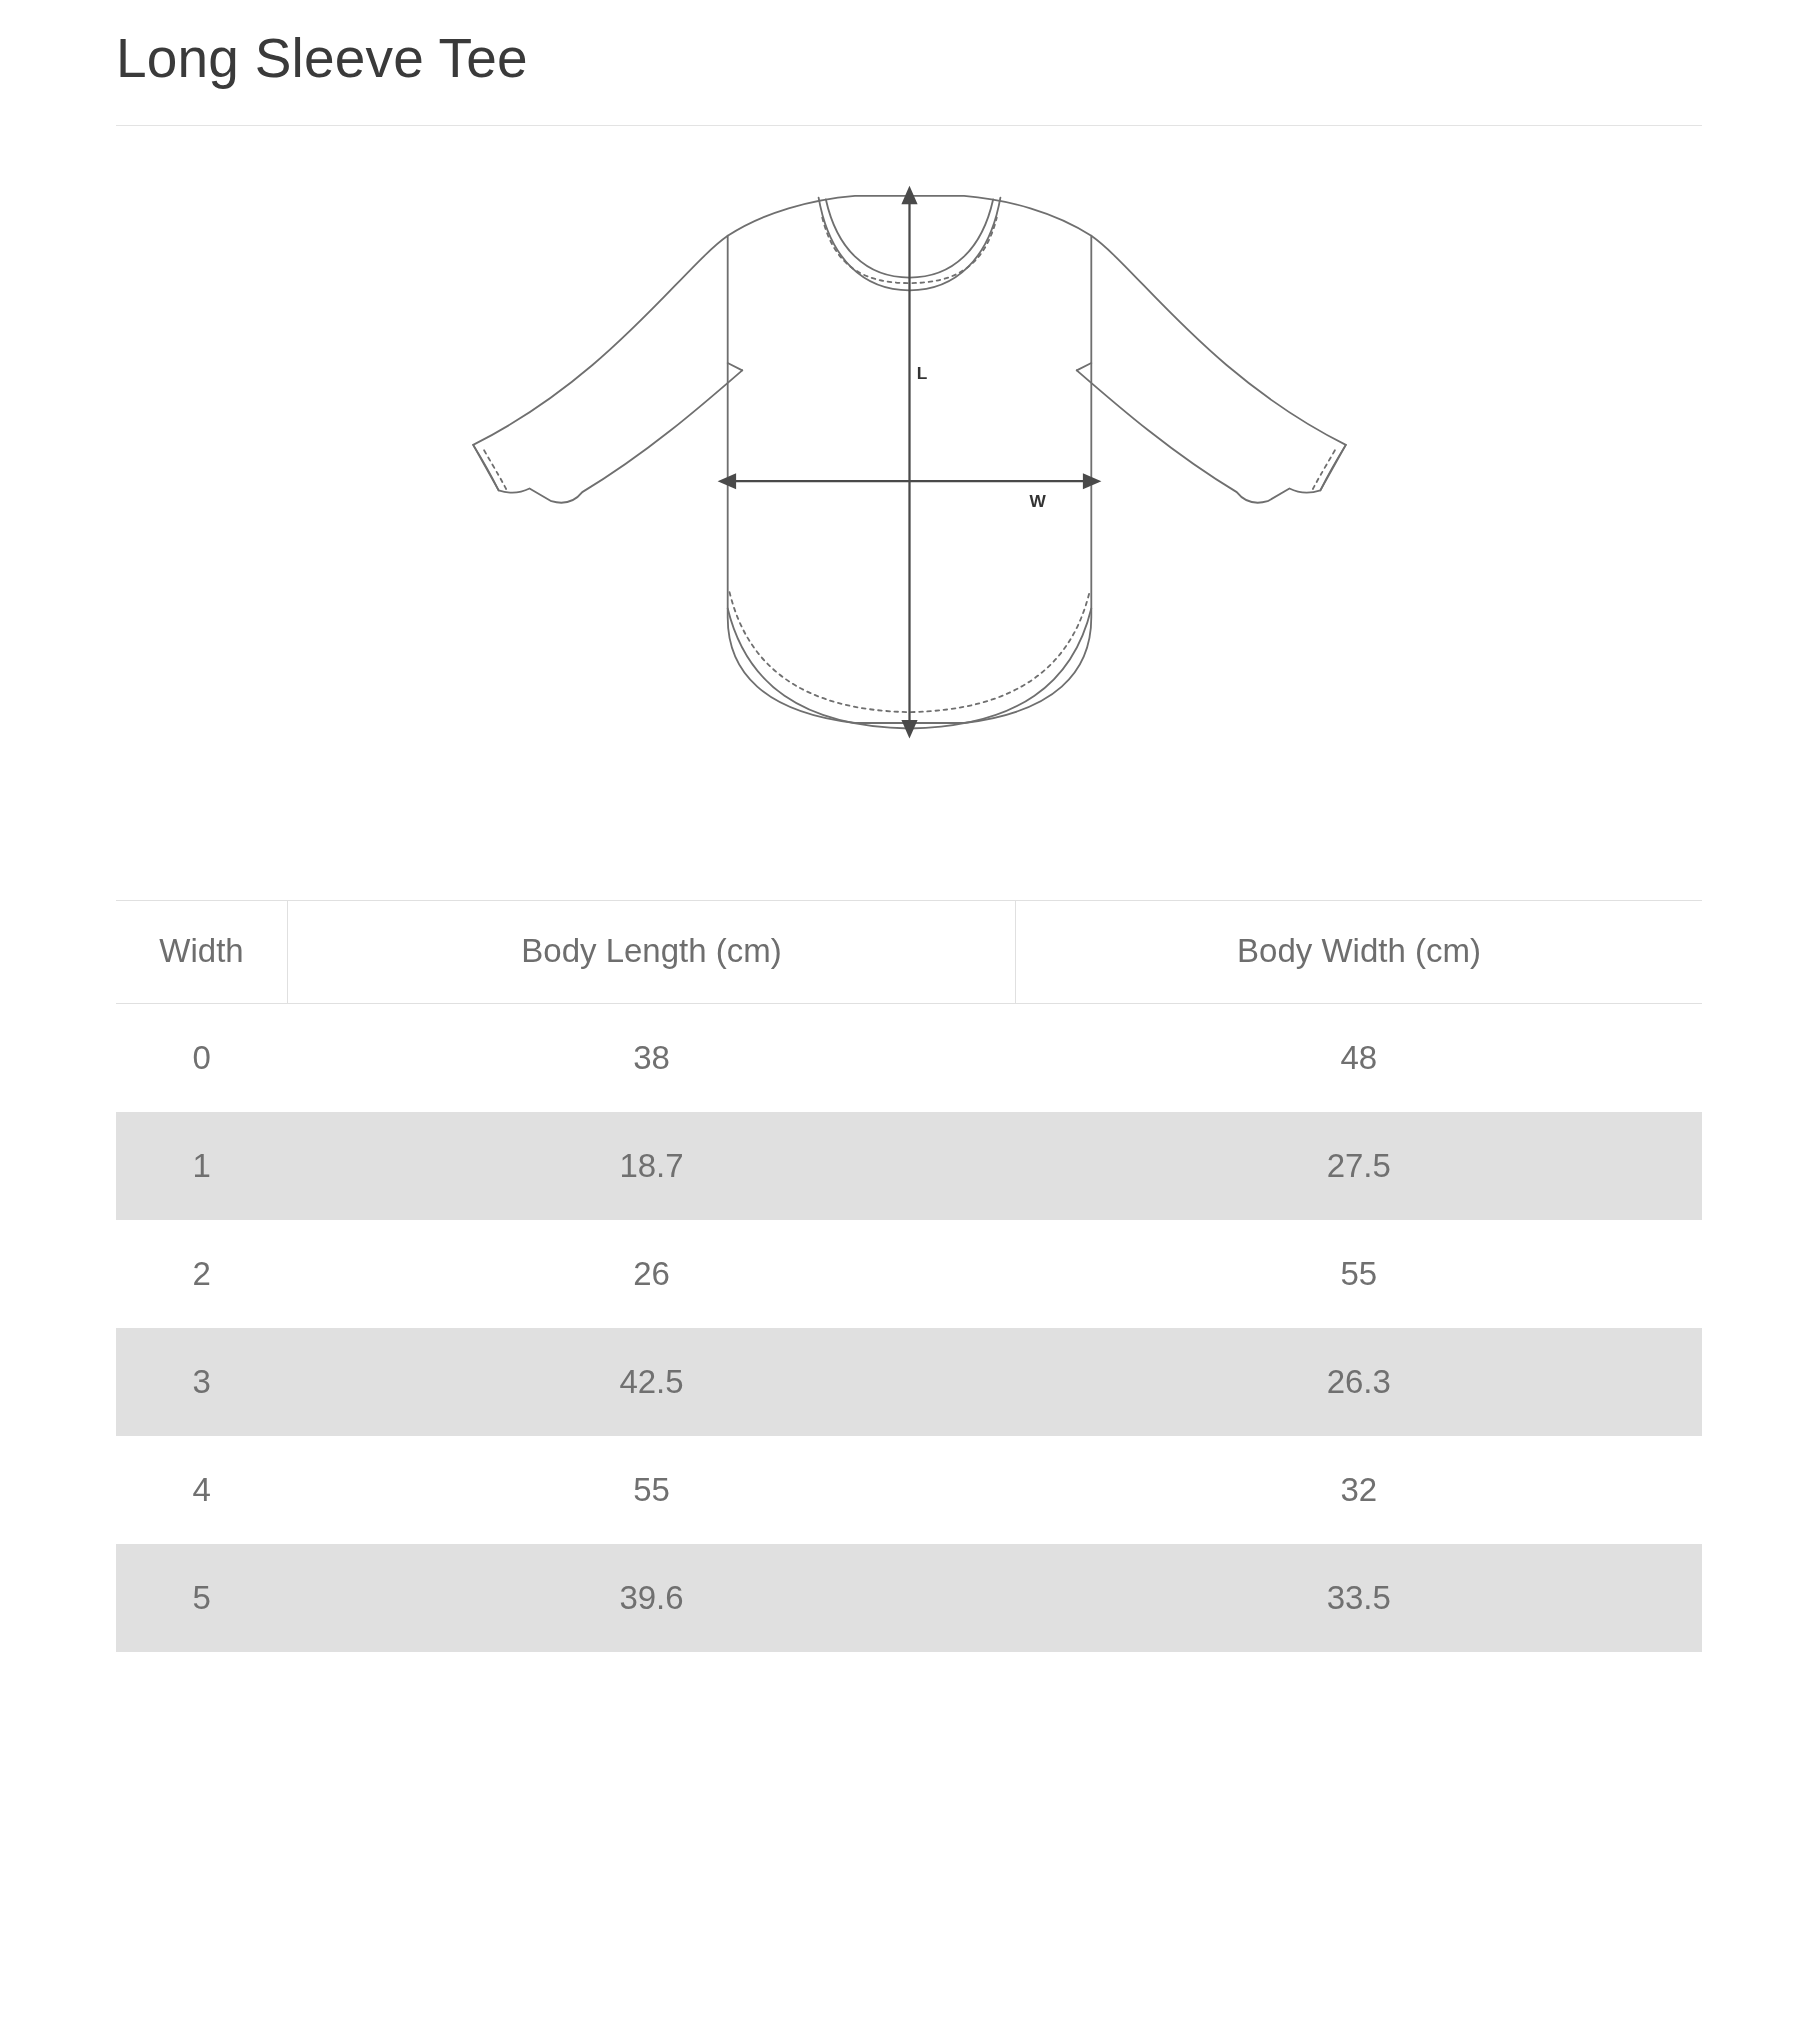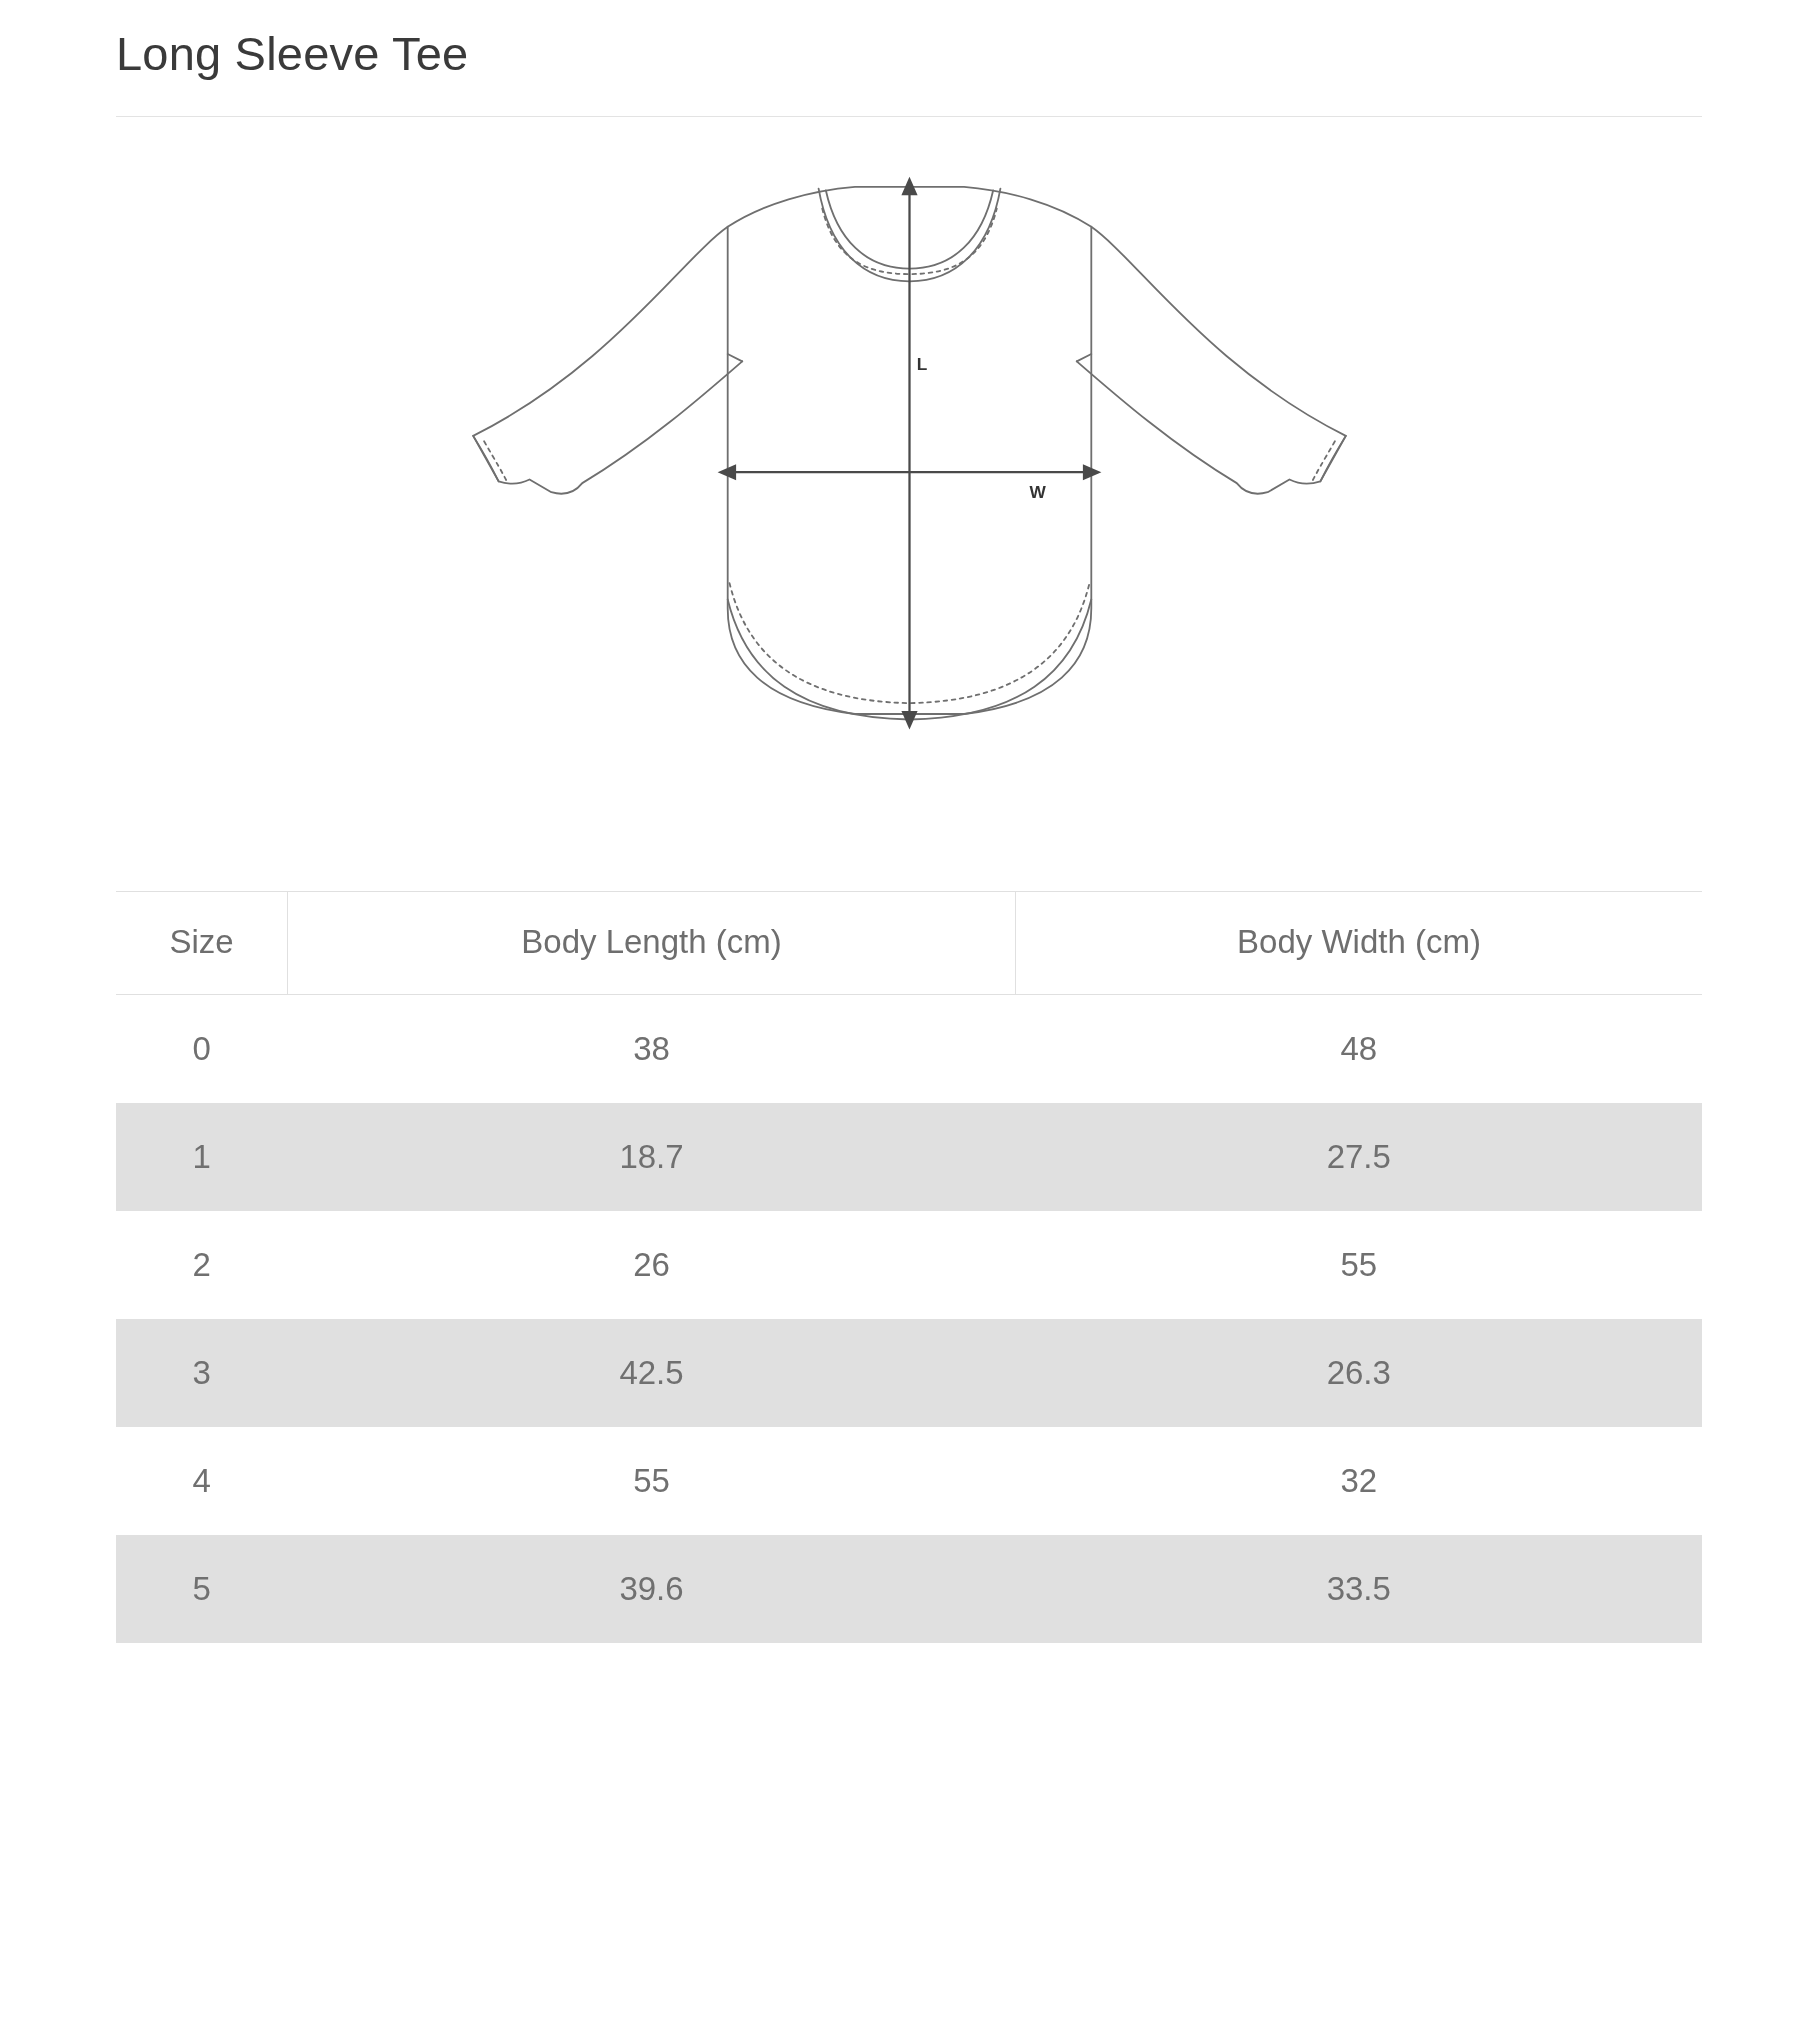--- a/index.html
+++ b/index.html
@@ -13,21 +13,21 @@
     font-family: "Liberation Sans", sans-serif;
     color: #555555;
     overflow: hidden;
   }
   .page {
     width: 1818px;
     box-sizing: border-box;
     padding: 0 116px;
   }
   .title {
-    font-size: 47px;
+    font-size: 55px;
     font-weight: 400;
     color: #3a3a3a;
     letter-spacing: 0.2px;
     margin: 27px 0 0 0;
     padding: 0 0 35px 0;
     line-height: 1.15;
   }
   .title-rule {
     height: 0.9px;
     background: #e3e3e3;
@@ -124,21 +124,21 @@
         <path d="M708 330 L692 323 L692 337 Z"></path>
       </g>
       <text x="508" y="218" font-family="Liberation Sans, sans-serif" font-size="19" font-weight="bold" fill="#333333">L</text>
       <text x="632" y="358" font-family="Liberation Sans, sans-serif" font-size="19" font-weight="bold" fill="#333333">W</text>
     </svg>
   </div>
 
   <table class="size-table">
     <thead>
       <tr>
-        <th class="col-size">Size</th>
+        <th class="col-size">Width</th>
         <th class="col-len">Body Length (cm)</th>
         <th class="col-wid">Body Width (cm)</th>
       </tr>
     </thead>
     <tbody>
       <tr class="even">
         <td>0</td>
         <td>38</td>
         <td>48</td>
       </tr>

